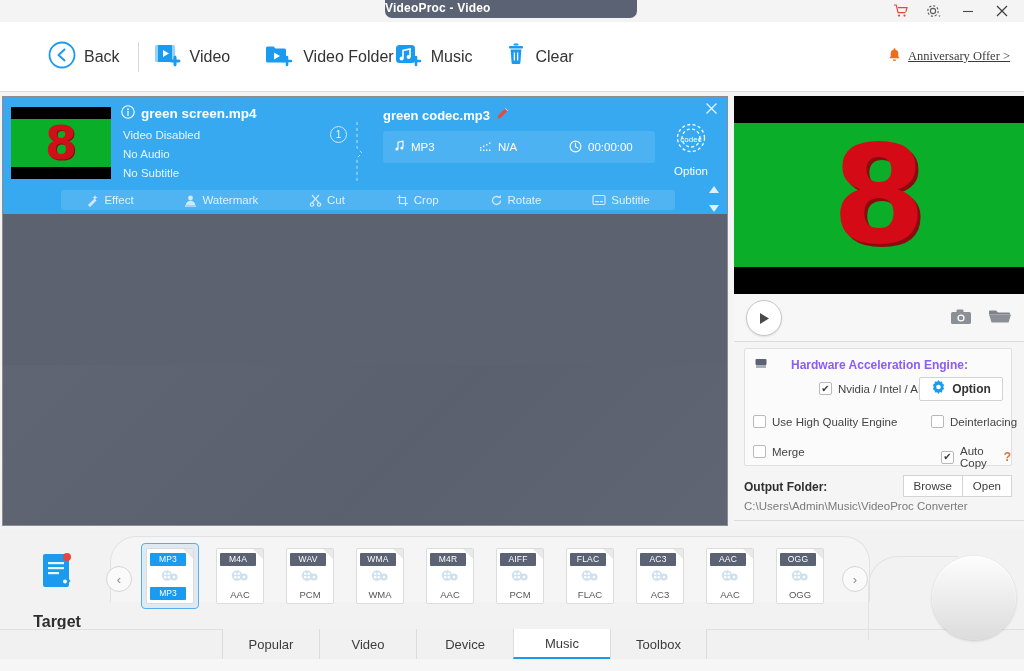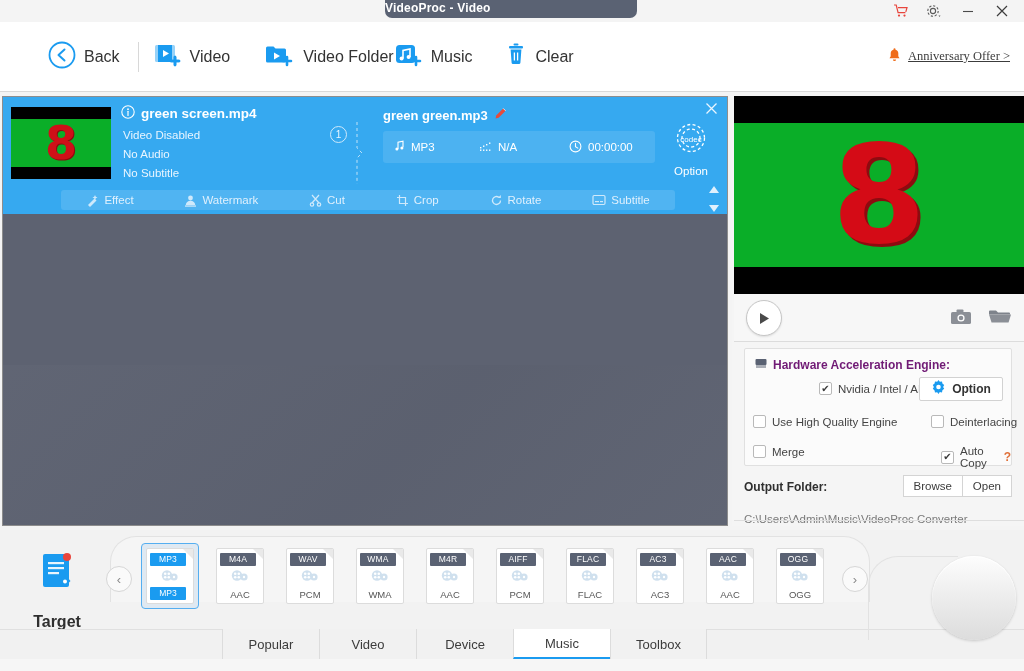--- a/index.html
+++ b/index.html
@@ -125,42 +125,42 @@
     background: #fff; border: 1px solid #c6c6c6; display: flex; align-items: center; justify-content: center;
     cursor: pointer; box-shadow: 0 1px 2px rgba(0,0,0,.1);
   }
   .pv-icons { position: absolute; right: 12px; top: 14px; display: flex; gap: 16px; align-items: center; }
   .pv-icons > span { cursor: pointer; }
 
   .hwbox {
     position: absolute; left: 12px; top: 252px; width: 268px; height: 118px;
     background: #fbfbfb; border: 1px solid #e0e0e0; border-radius: 2px;
   }
-  .hw-title { position: absolute; left: 8px; top: 8px; display: flex; align-items: center; gap: 4px;
-    font-size: 12px; font-weight: bold; color: #701a75; }
+  .hw-title { position: absolute; left: 8px; top: 8px; display: flex; align-items: center; gap: 22px;
+    font-size: 12px; font-weight: bold; color: #8b5cf6; }
   .cbrow { display: flex; align-items: center; gap: 6px; font-size: 11.5px; color: #444; cursor: pointer; }
   .cbox { width: 13px; height: 13px; border: 1px solid #b9b9b9; border-radius: 2px; background: #fff;
     display: inline-flex; align-items: center; justify-content: center; flex: none; }
   .cbox.checked::after { content: "✔"; font-size: 10px; color: #3b3b3b; line-height: 1; }
   .optbtn {
     position: absolute; right: 8px; top: 28px; width: 84px; height: 24px;
     background: #fff; border: 1px solid #d2d2d2; border-radius: 2px;
     display: flex; align-items: center; justify-content: center; gap: 6px;
     font-size: 12px; font-weight: bold; color: #333; cursor: pointer;
   }
   .hw-nvidia { position: absolute; left: 74px; top: 33px; }
   .hw-r1 { position: absolute; left: 8px; top: 66px; }
   .hw-r2 { position: absolute; left: 8px; top: 96px; }
   .hw-r1b { position: absolute; left: 186px; top: 66px; }
   .hw-r2b { position: absolute; left: 196px; top: 96px; }
   .qmark { color: #e0713a; font-weight: bold; font-size: 12px; }
 
   .outfolder { position: absolute; left: 12px; top: 384px; width: 268px; }
   .of-title { font-size: 12px; font-weight: bold; color: #2f2f2f; }
-  .of-path { font-size: 11.5px; color: #7a7a7a; margin-top: 19px; }
+  .of-path { font-size: 11.5px; color: #7a7a7a; margin-top: 6px; }
   .of-btns { position: absolute; right: 0; top: -5px; display: flex; }
   .of-btn { height: 22px; padding: 0 10px; background: #fff; border: 1px solid #d4d4d4;
     font-size: 11.5px; color: #3c3c3c; display: flex; align-items: center; cursor: pointer; }
   .of-btn + .of-btn { border-left: 0; }
   .right-divider { position: absolute; left: 2px; top: 424px; width: 290px; height: 1px; background: #dedede; }
 
   
   .bottom { position: absolute; left: 0; top: 530px; width: 1024px; height: 141px; background: #f2f2f2; }
   .fmt-strip {
     position: absolute; left: 110px; top: 6px; width: 760px; height: 66px;
@@ -374,21 +374,21 @@
 
       <div class="badge-1">1</div>
       <div class="curly">
         <svg width="14" height="64" viewBox="0 0 14 64">
             <path d="M4 1v26l5 5-5 5v26" fill="none" stroke="#bfe2f8" stroke-width="1" stroke-dasharray="3 3"></path>
           </svg>
       </div>
 
       <div class="out-block">
         <div class="out-title">
-          <span>green green.mp3</span>
+          <span>green codec.mp3</span>
           <span>
             <svg width="13" height="13" viewBox="0 0 13 13">
                 <path d="M9.2 1.4l2.4 2.4-7 7-3 .6.6-3z" fill="#e64b3c"></path>
                 <path d="M9.2 1.4l2.4 2.4" stroke="#fff" stroke-width=".8"></path>
               </svg>
           </span>
         </div>
         <div class="out-row">
           <span class="out-cell c1">
             <span>

